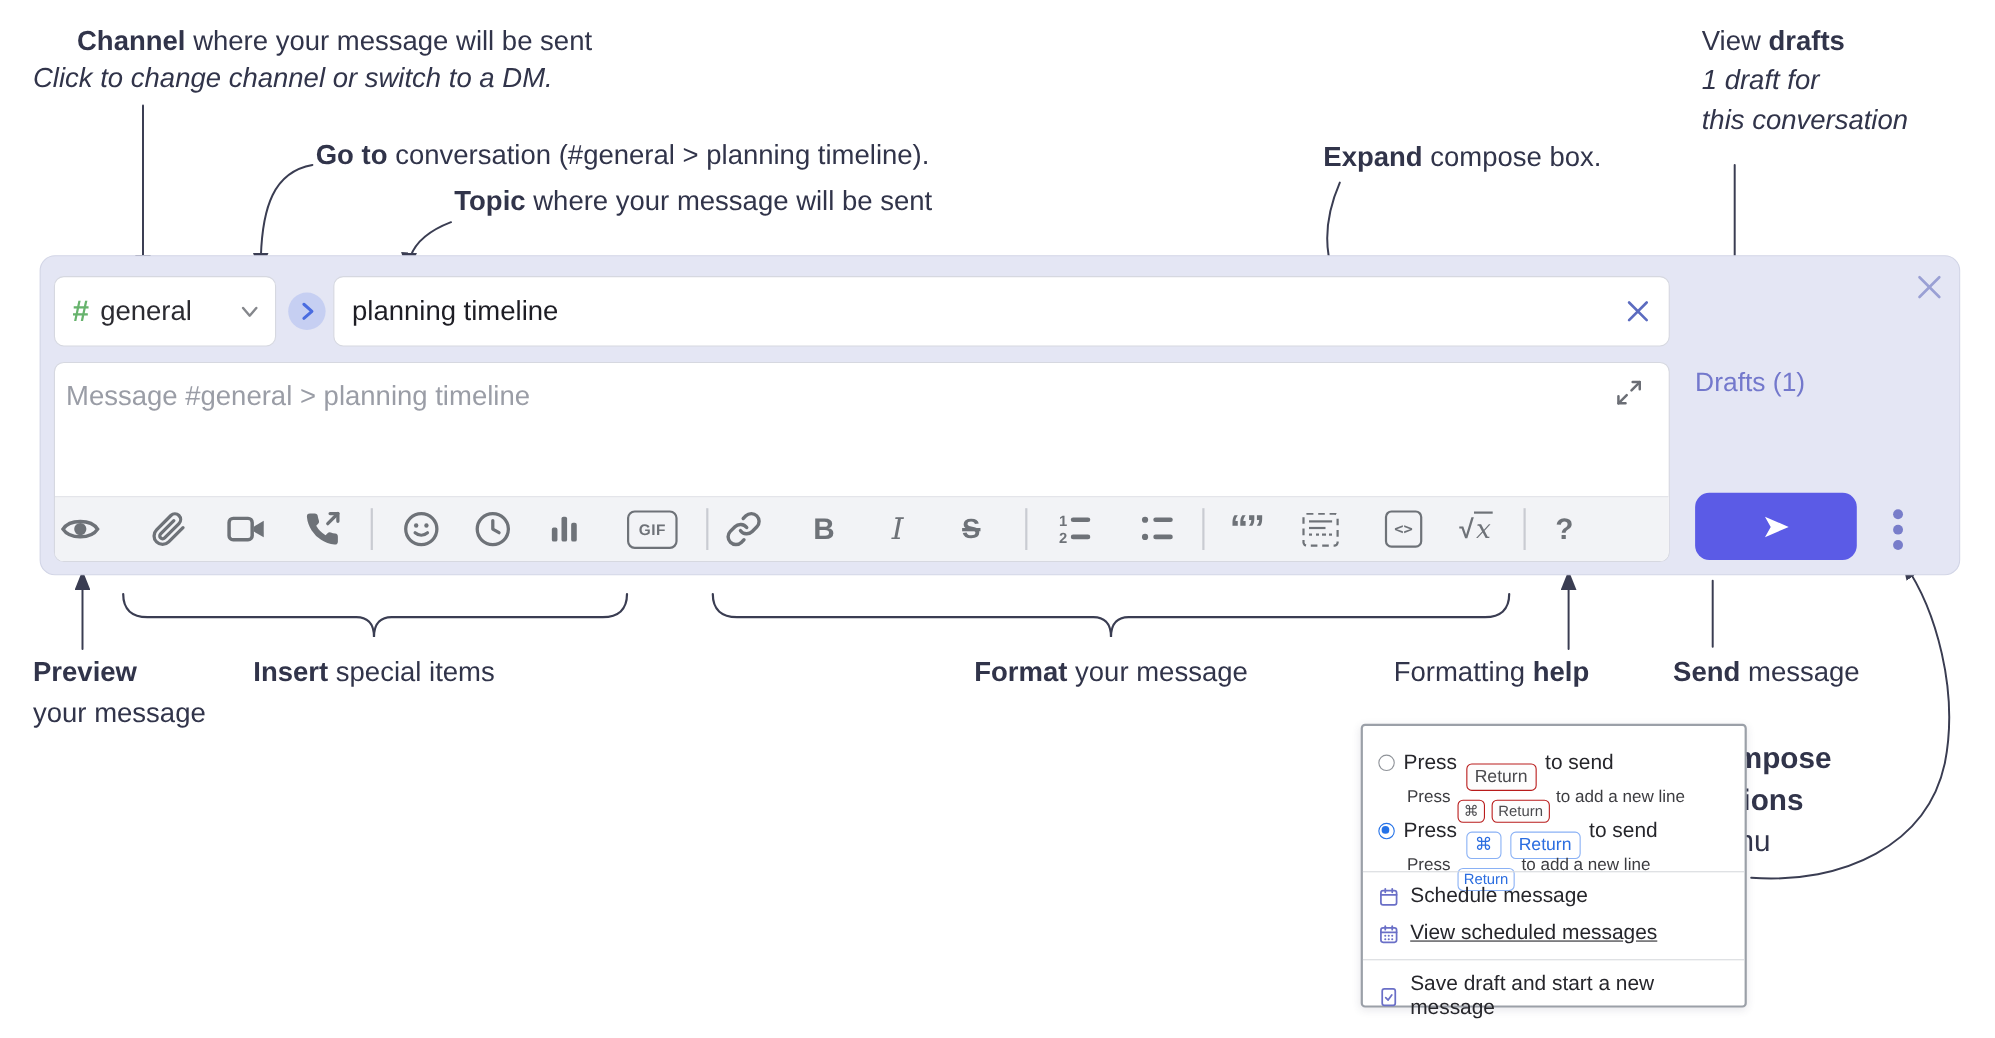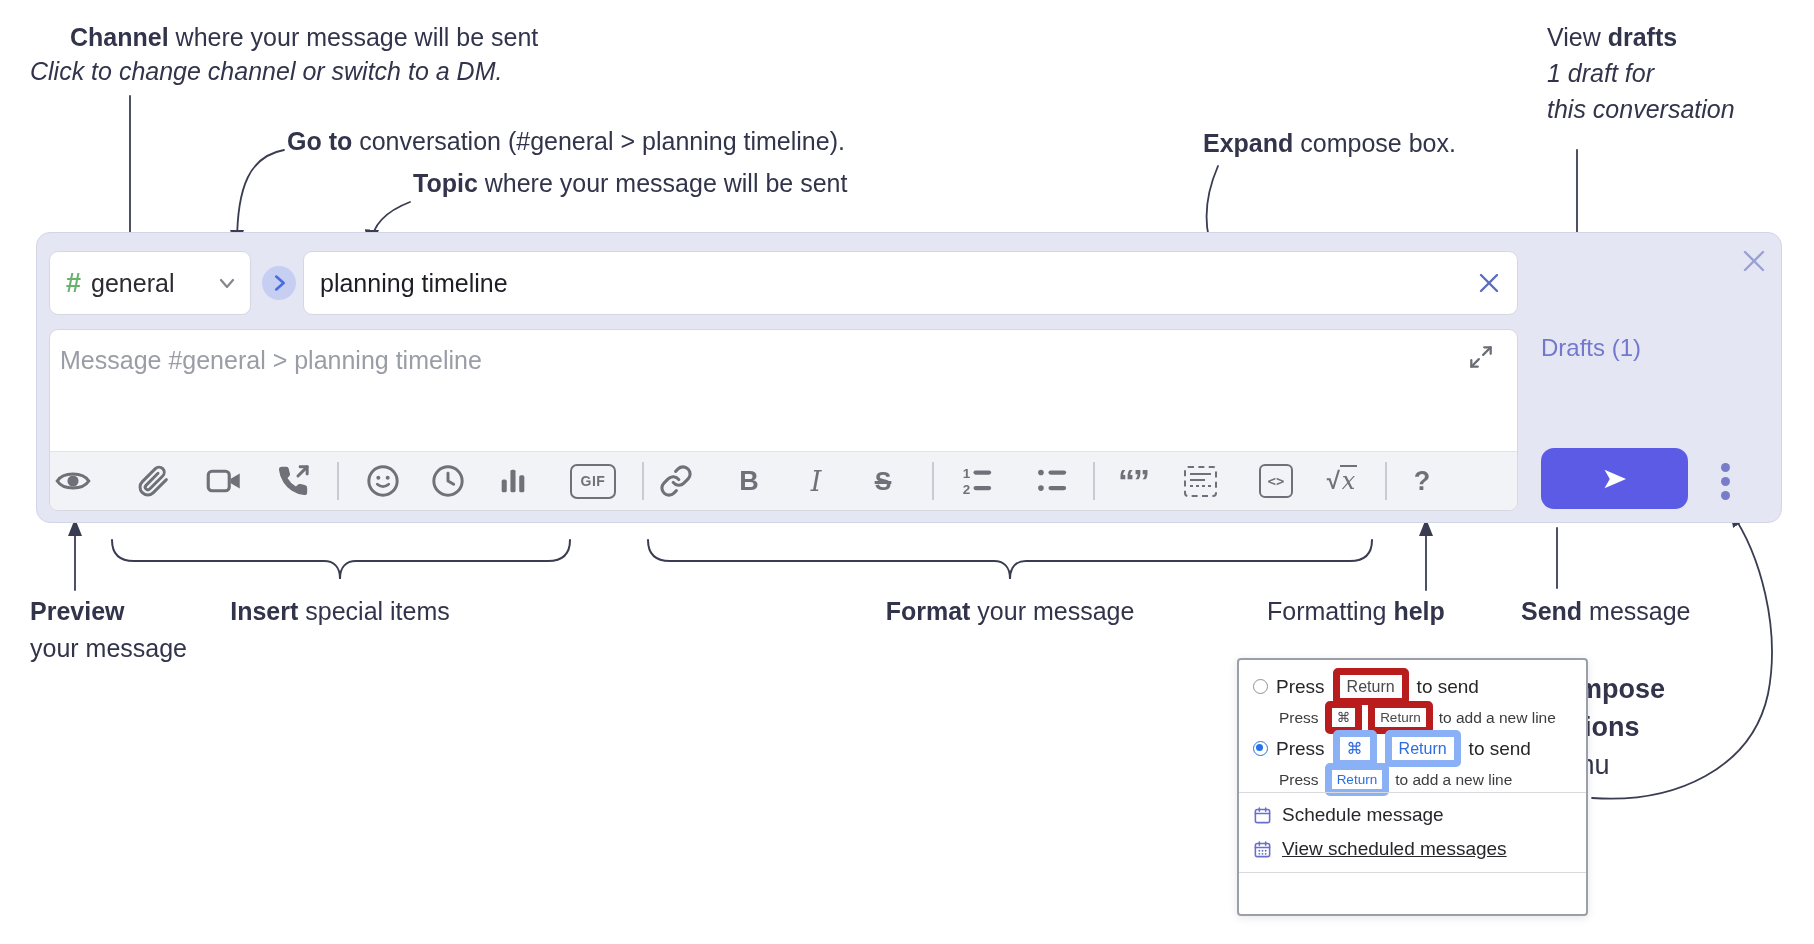--- a/index.html
+++ b/index.html
@@ -54,22 +54,22 @@
         border-radius:13px;display:flex;align-items:center;justify-content:center;cursor:pointer;}
   .kebab{position:absolute;left:1672px;top:226px;width:32px;height:44px;border:none;background:none;cursor:pointer;
         display:flex;flex-direction:column;align-items:center;justify-content:center;gap:5px;padding:0;}
   .kebab i{width:9px;height:9px;border-radius:50%;background:#787dca;}
 
   
   .popup{position:absolute;left:1237px;top:658px;width:351px;height:258px;background:#fff;
          border:2px solid #9ba0a8;border-radius:4px;box-sizing:border-box;box-shadow:0 2px 8px rgba(60,60,90,.12);}
   .prow{position:absolute;left:14px;display:flex;align-items:center;gap:8px;font-size:19px;color:#26262b;}
   .psub{position:absolute;left:40px;display:flex;align-items:center;gap:6px;font-size:15.5px;color:#3c3c40;}
-  .key{display:inline-block;border:7px solid #b91c1c;border-radius:5px;background:#fdfdfd;color:#4a4a4e;
-       padding:0 7px;line-height:23px;font-size:16px;}
+  .key{display:inline-block;border:1px solid #b91c1c;border-radius:5px;background:#fdfdfd;color:#4a4a4e;
+       padding:0 7px;line-height:23px;font-size:16px;margin-top:26px;}
   .keysm{line-height:19px;font-size:13.5px;padding:0 5px;}
   .keyblue{border-color:#8ab1f5;color:#2b6de0;background:#fff;}
   .radio{width:15px;height:15px;border:1.7px solid #8f9399;border-radius:50%;box-sizing:border-box;flex:none;}
   .radio.sel{border-color:#2673e8;position:relative;}
   .radio.sel::after{content:"";position:absolute;left:2.3px;top:2.3px;width:7px;height:7px;border-radius:50%;background:#2673e8;}
   .pdiv{position:absolute;left:0;width:100%;height:1px;background:#d8dade;}
   .pitem{position:absolute;left:14px;display:flex;align-items:center;gap:10px;font-size:19px;color:#26262b;cursor:pointer;}
   .co-line{font-size:27px;line-height:38px;color:#31344a;}
 </style>
 </head>
@@ -351,15 +351,24 @@
             <circle cx="12" cy="13.5" r="1.2"></circle>
             <circle cx="16" cy="13.5" r="1.2"></circle>
             <circle cx="8" cy="17.5" r="1.2"></circle>
             <circle cx="12" cy="17.5" r="1.2"></circle>
             <circle cx="16" cy="17.5" r="1.2"></circle>
           </g>
         </svg>
       <span>View scheduled messages</span>
     </div>
     <div class="pdiv" style="top:212px;"></div>
+    <div class="pitem" style="top:224px;">
+      <svg width="19" height="19" viewBox="0 0 24 24">
+          <g fill="none" stroke="#6a6fc7" stroke-width="2" stroke-linecap="round" stroke-linejoin="round">
+            <rect x="4.5" y="2.5" width="15" height="19" rx="2.5"></rect>
+            <polyline points="8.5,12.5 11.3,15.3 15.5,9.5"></polyline>
+          </g>
+        </svg>
+      <span>Save draft and start a new message</span>
+    </div>
   </div>
 
 </div>
 
 </body></html>

